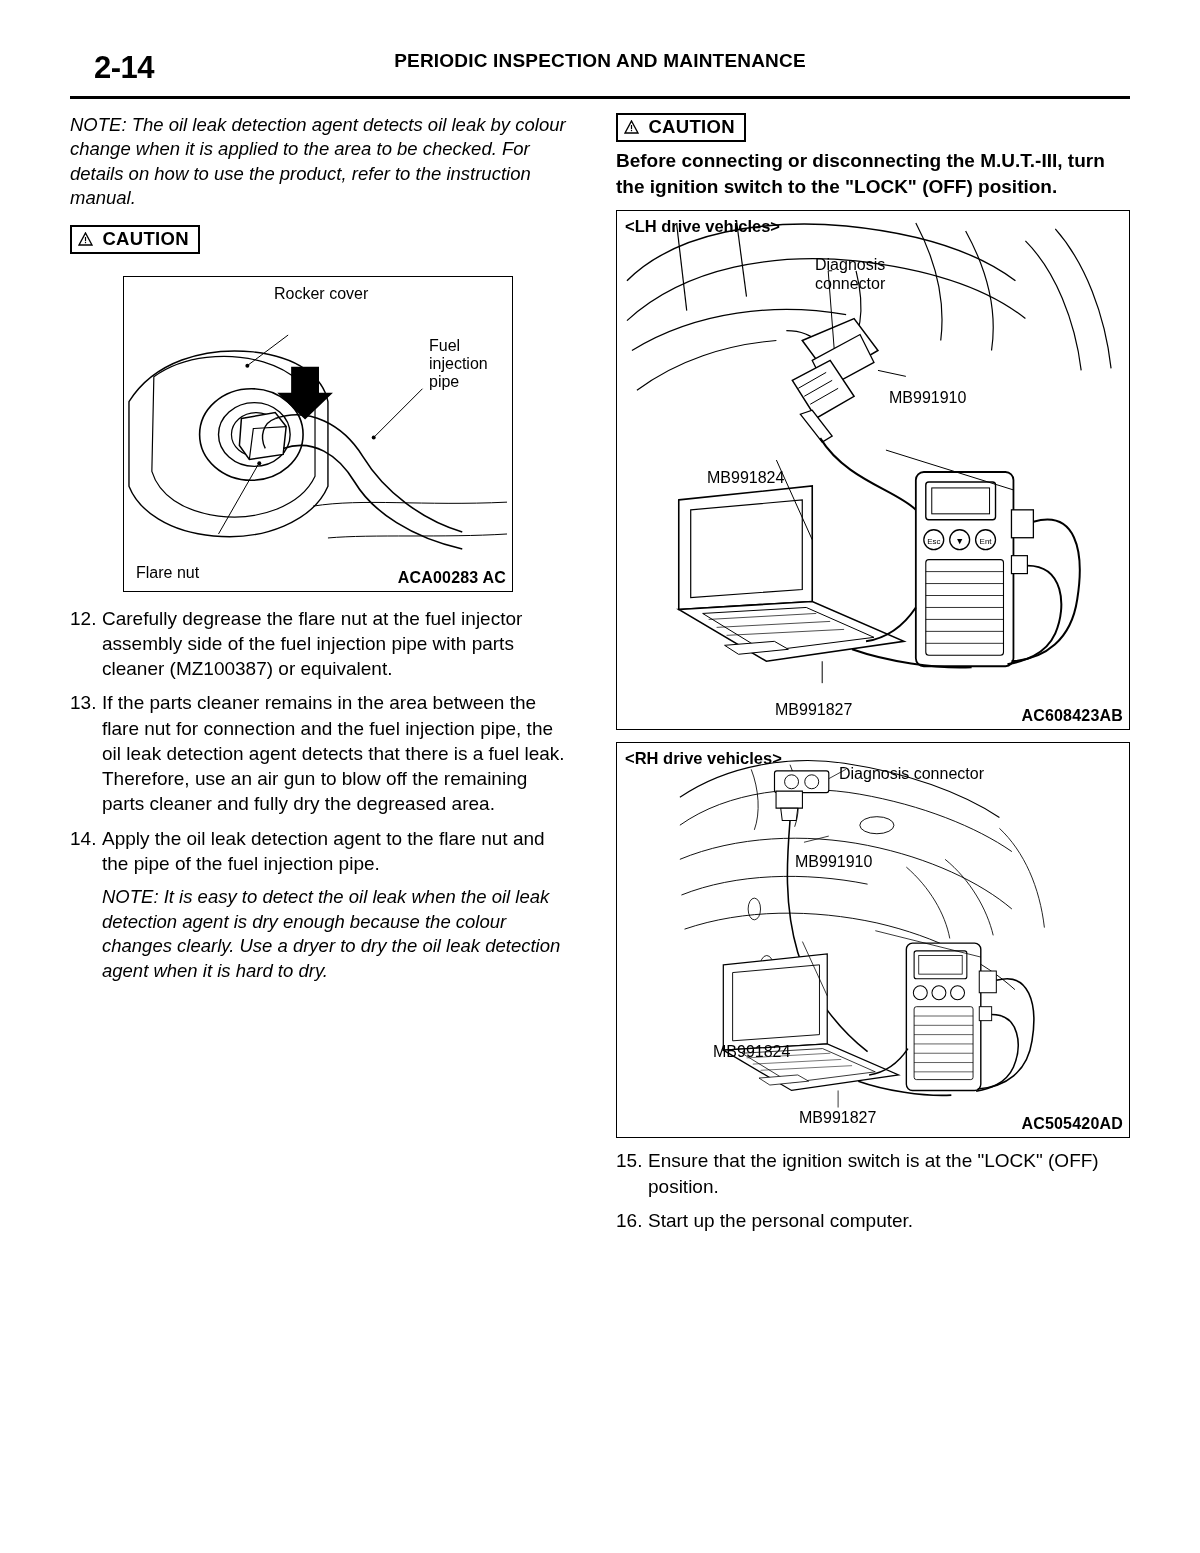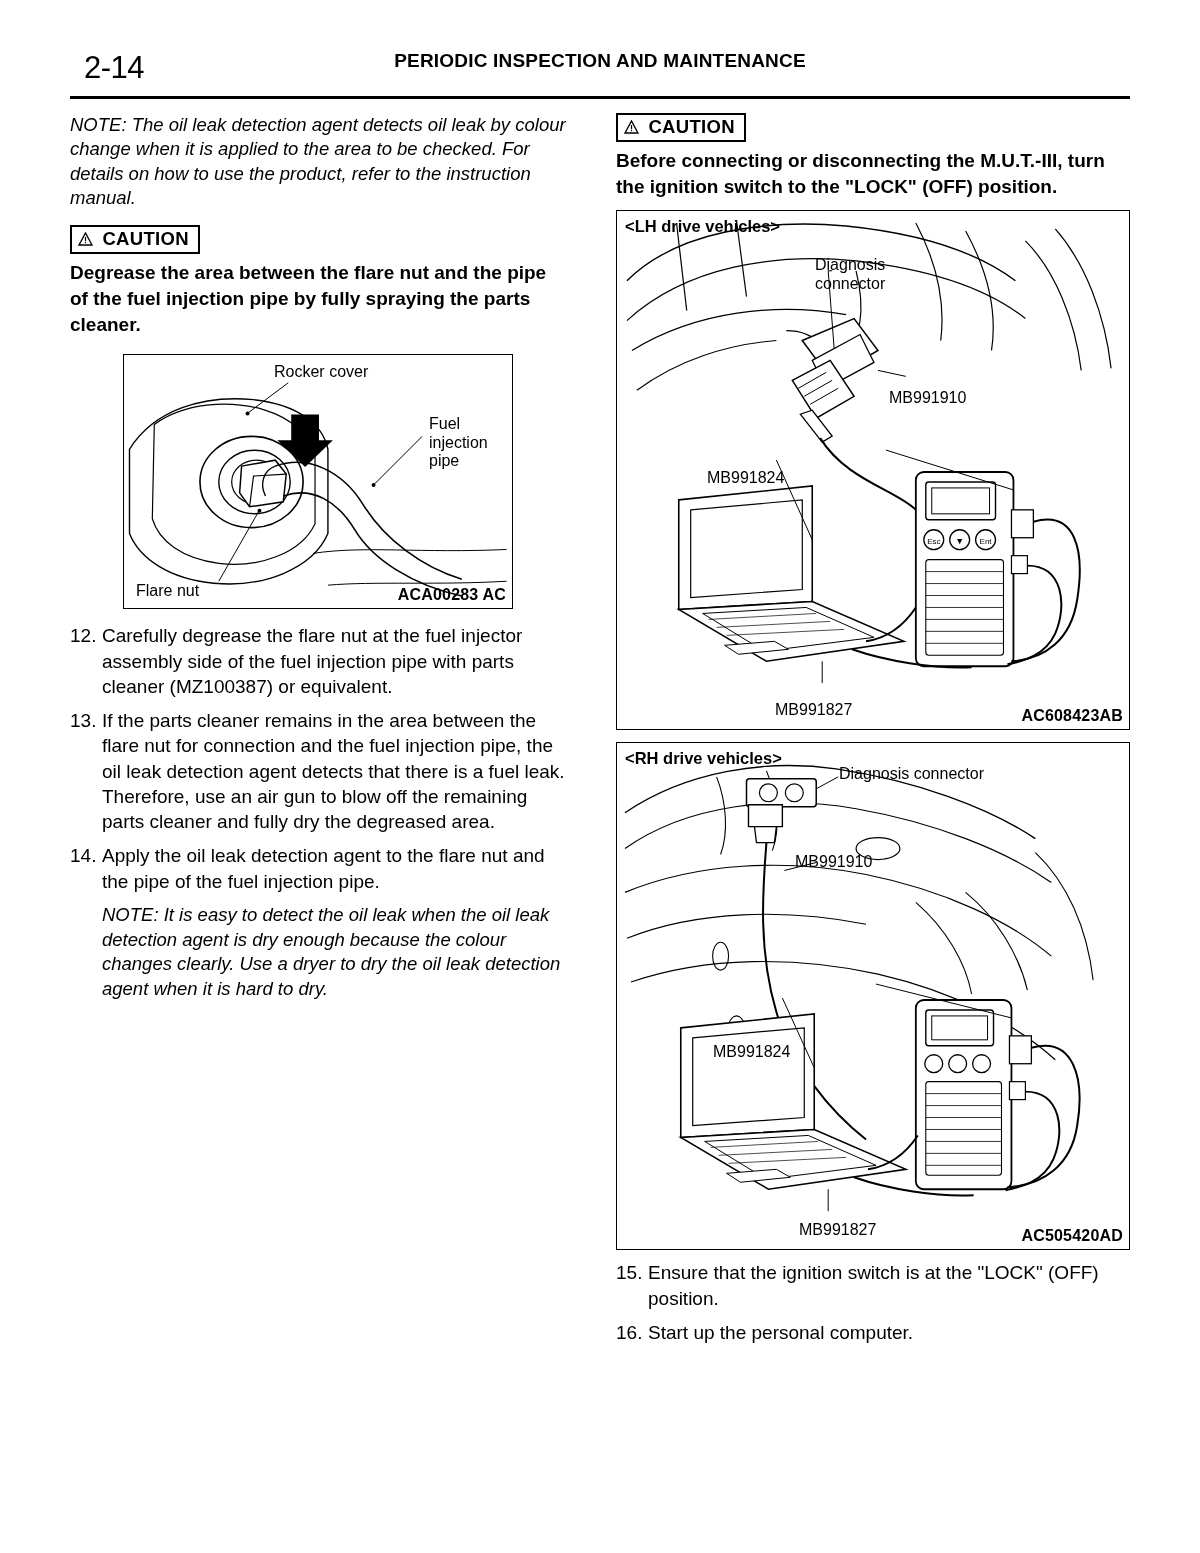--- a/index.html
+++ b/index.html
@@ -12,22 +12,22 @@
     position:relative;
   }
   .page {
     width:1200px; height:1553px;
     padding:30px 70px 20px 70px;
     position:relative;
   }
   
   .header { position:relative; height:60px; }
   .page-num {
-    position:absolute; left:14px; top:20px;
-    font-size:31px; font-weight:normal; letter-spacing:-0.5px;
+    position:absolute; left:24px; top:20px;
+    font-size:31px; font-weight:bold; letter-spacing:-0.5px;
   }
   .head-titles {
     text-align:center; padding-top:20px;
   }
   .head-title-1 { font-size:19px; font-weight:bold; letter-spacing:0.2px; }
   .head-title-2 { font-size:16.5px; font-weight:bold; letter-spacing:0.2px; margin-top:2px;}
   .rule {
     border-bottom:3px solid #000;
     margin-top:6px;
   }
@@ -54,21 +54,21 @@
   .caution-text {
     font-weight:bold; font-size:19px; line-height:1.38;
   }
   
   .figure {
     border:1.5px solid #000;
     position:relative;
     background:#fff;
   }
   .fig1 {
-    width:390px; height:255px;
+    width:390px; height:316px;
     margin:16px auto 14px auto;
   }
   .fig-code {
     position:absolute; right:6px; bottom:4px;
     font-size:16px; font-weight:bold; letter-spacing:0.2px;
   }
   .fig-label {
     position:absolute; font-size:16px; line-height:1.15;
   }
   .fig-title {
@@ -80,21 +80,21 @@
   .step {
     display:flex; font-size:19px; line-height:1.33; margin-bottom:9px;
   }
   .step .num { width:32px; flex:0 0 32px; }
   .step .txt { flex:1; }
   .sub-note {
     font-style:italic; font-size:18.5px; line-height:1.33;
     margin-left:32px; margin-top:6px;
   }
   .fig2 { width:514px; height:520px; margin-top:10px; }
-  .fig3 { width:514px; height:508px; margin-top:12px; }
+  .fig3 { width:514px; height:396px; margin-top:12px; }
   .steps-right { margin-top:10px; }
 </style>
 </head>
 <body>
 
 <div class="page">
 
   <div class="header">
     <div class="page-num">2-14</div>
     <div class="head-titles">
@@ -112,21 +112,20 @@
       <div class="caution-box">
         <span class="warn-tri">
           <svg width="15" height="14" viewBox="0 0 15 14">
               <polygon points="7.5,1 14,13 1,13" fill="none" stroke="#000" stroke-width="1.4"></polygon>
               <rect x="6.9" y="5" width="1.2" height="4.2" fill="#000"></rect>
               <rect x="6.9" y="10" width="1.2" height="1.2" fill="#000"></rect>
             </svg>
         </span><span>CAUTION</span>
       </div>
 
-      <p class="caution-text">Degrease the area between the flare nut and the pipe of the fuel injection pipe by fully spraying the parts cleaner.</p>
 
       
       <div class="figure fig1">
         <svg width="100%" height="100%" viewBox="0 0 390 255">
 
           <path d="M5,95 C30,55 80,40 130,45 C175,50 200,70 205,95 L205,180 C190,215 140,235 90,230 C45,226 15,205 5,180 Z" fill="none" stroke="#000" stroke-width="1.4"></path>
           <path d="M30,70 C60,48 105,45 140,55 C170,64 188,82 192,102 L192,170 C178,200 135,215 95,210 C58,205 35,188 28,165 Z" fill="none" stroke="#000" stroke-width="1.2"></path>
 
           <ellipse cx="128" cy="128" rx="52" ry="46" fill="none" stroke="#000" stroke-width="1.6"></ellipse>
           <ellipse cx="131" cy="128" rx="36" ry="32" fill="none" stroke="#000" stroke-width="1.4"></ellipse>

